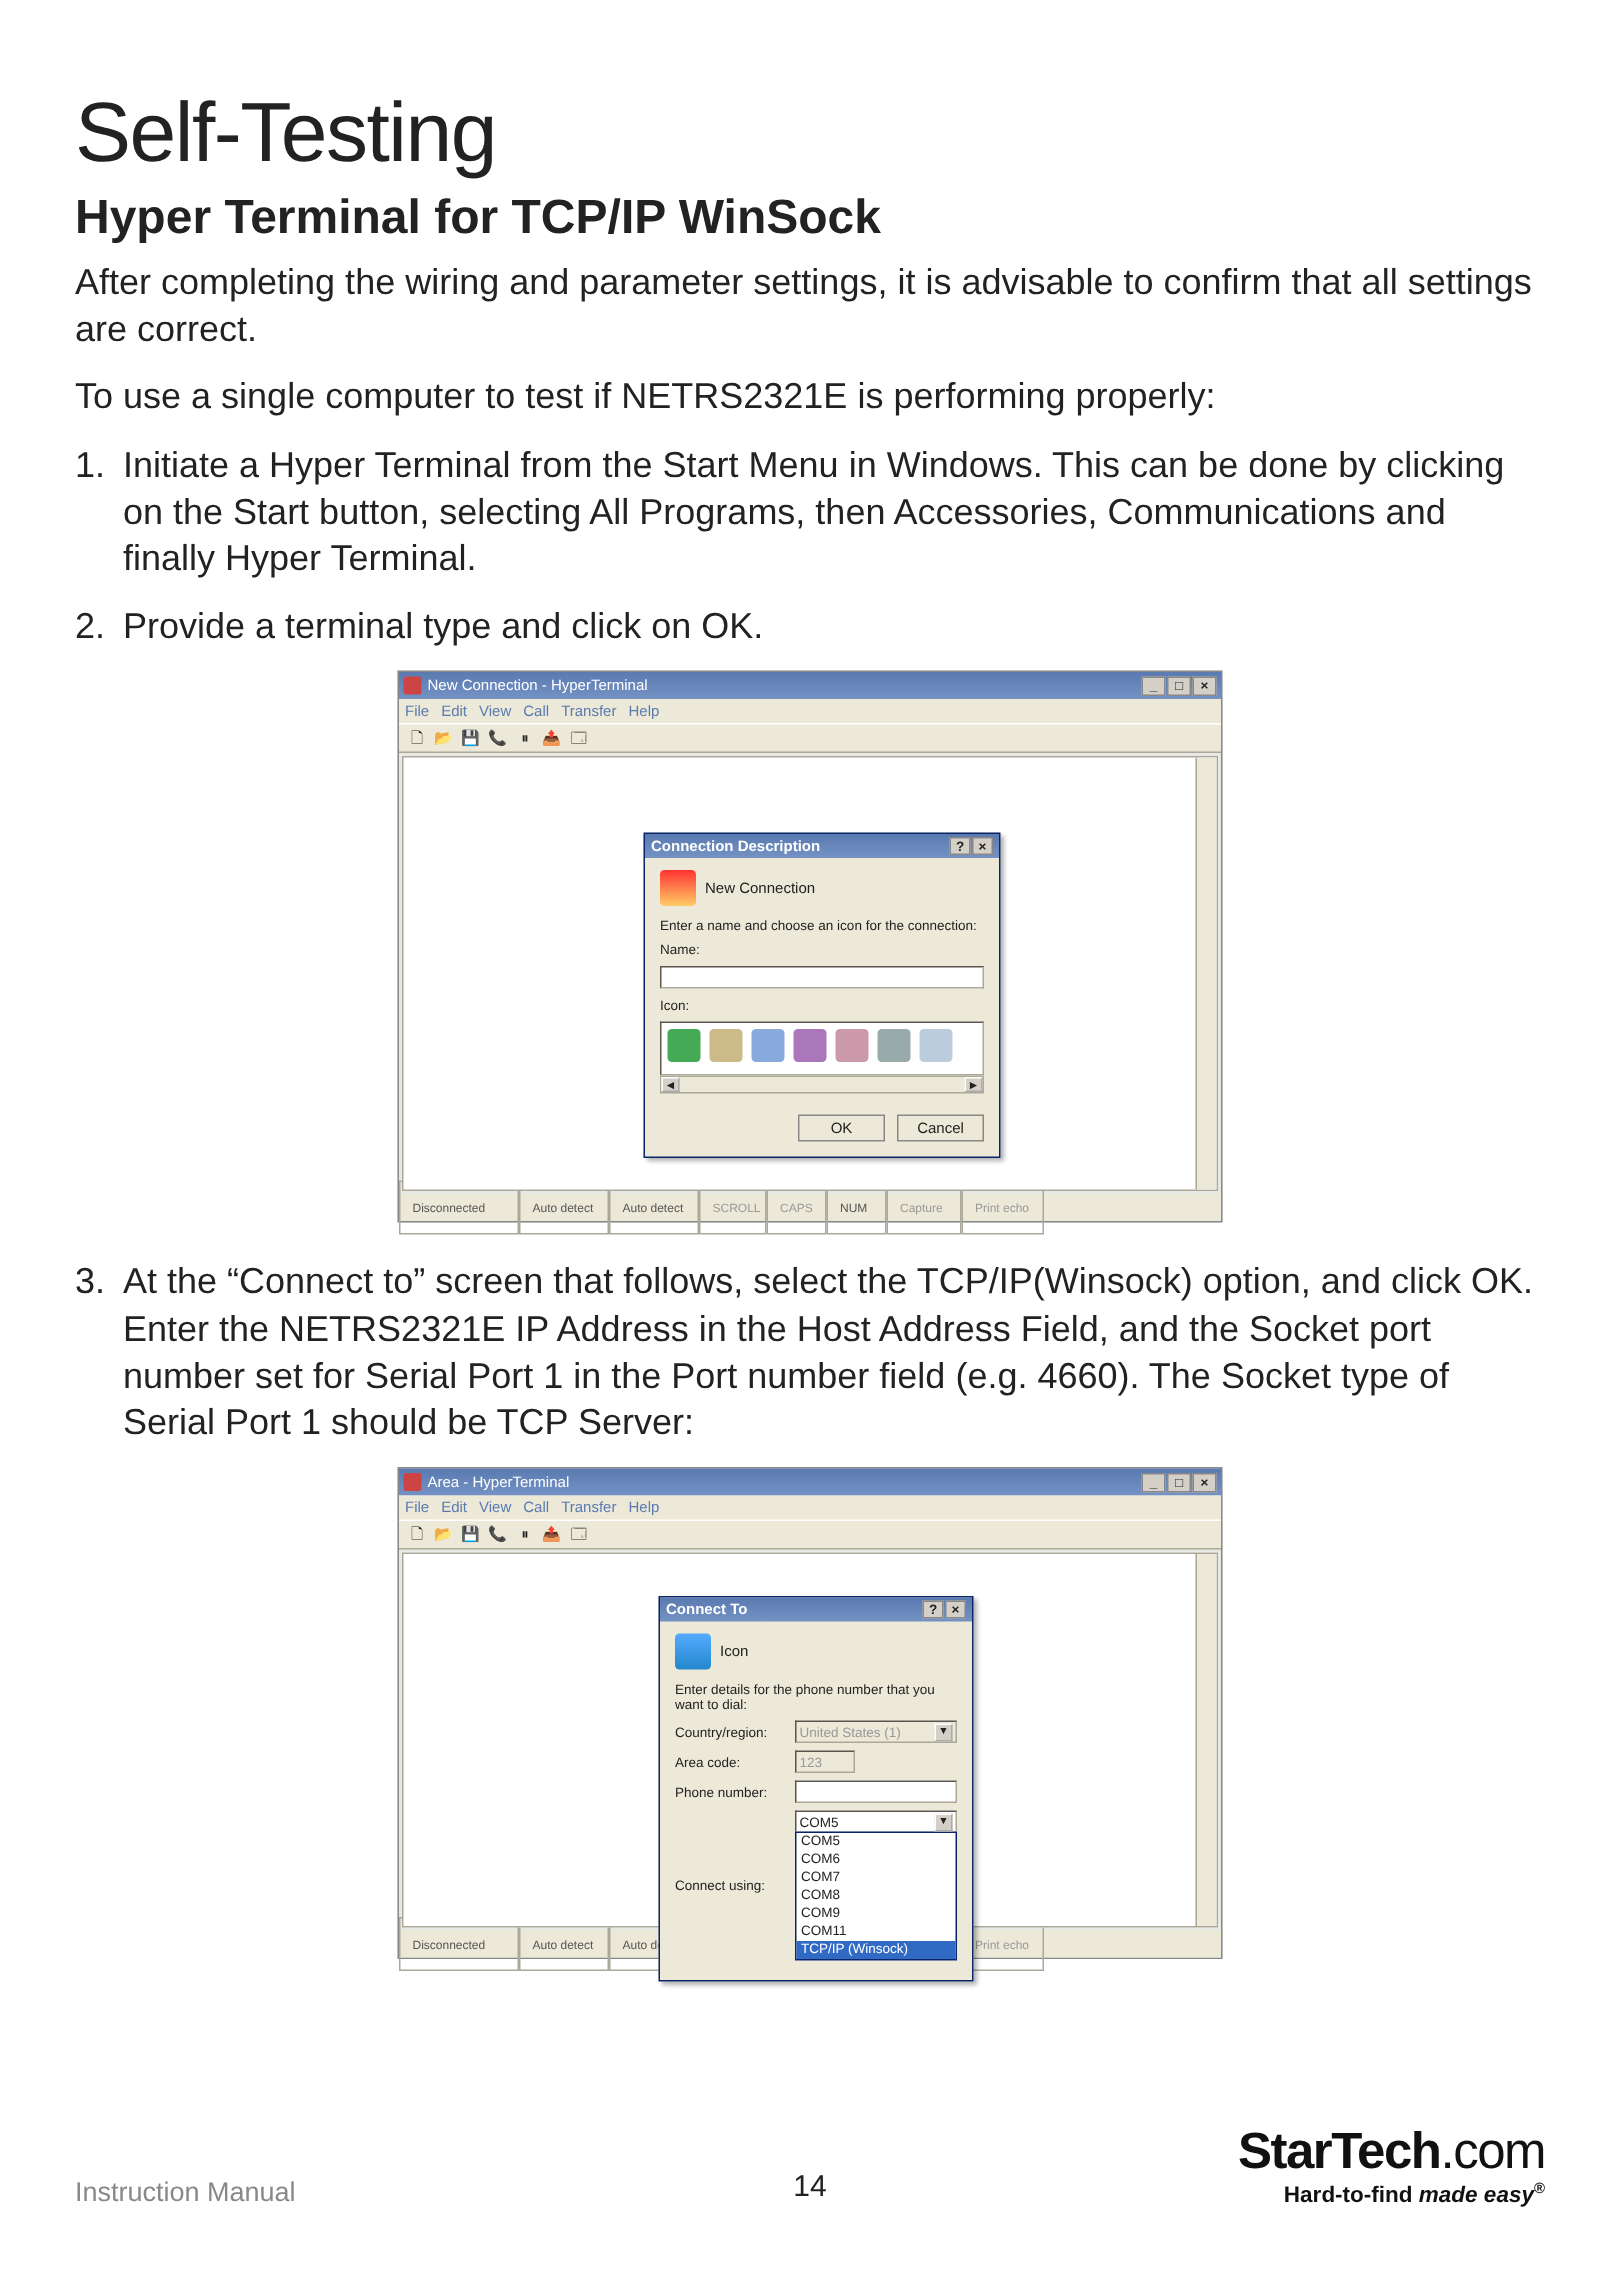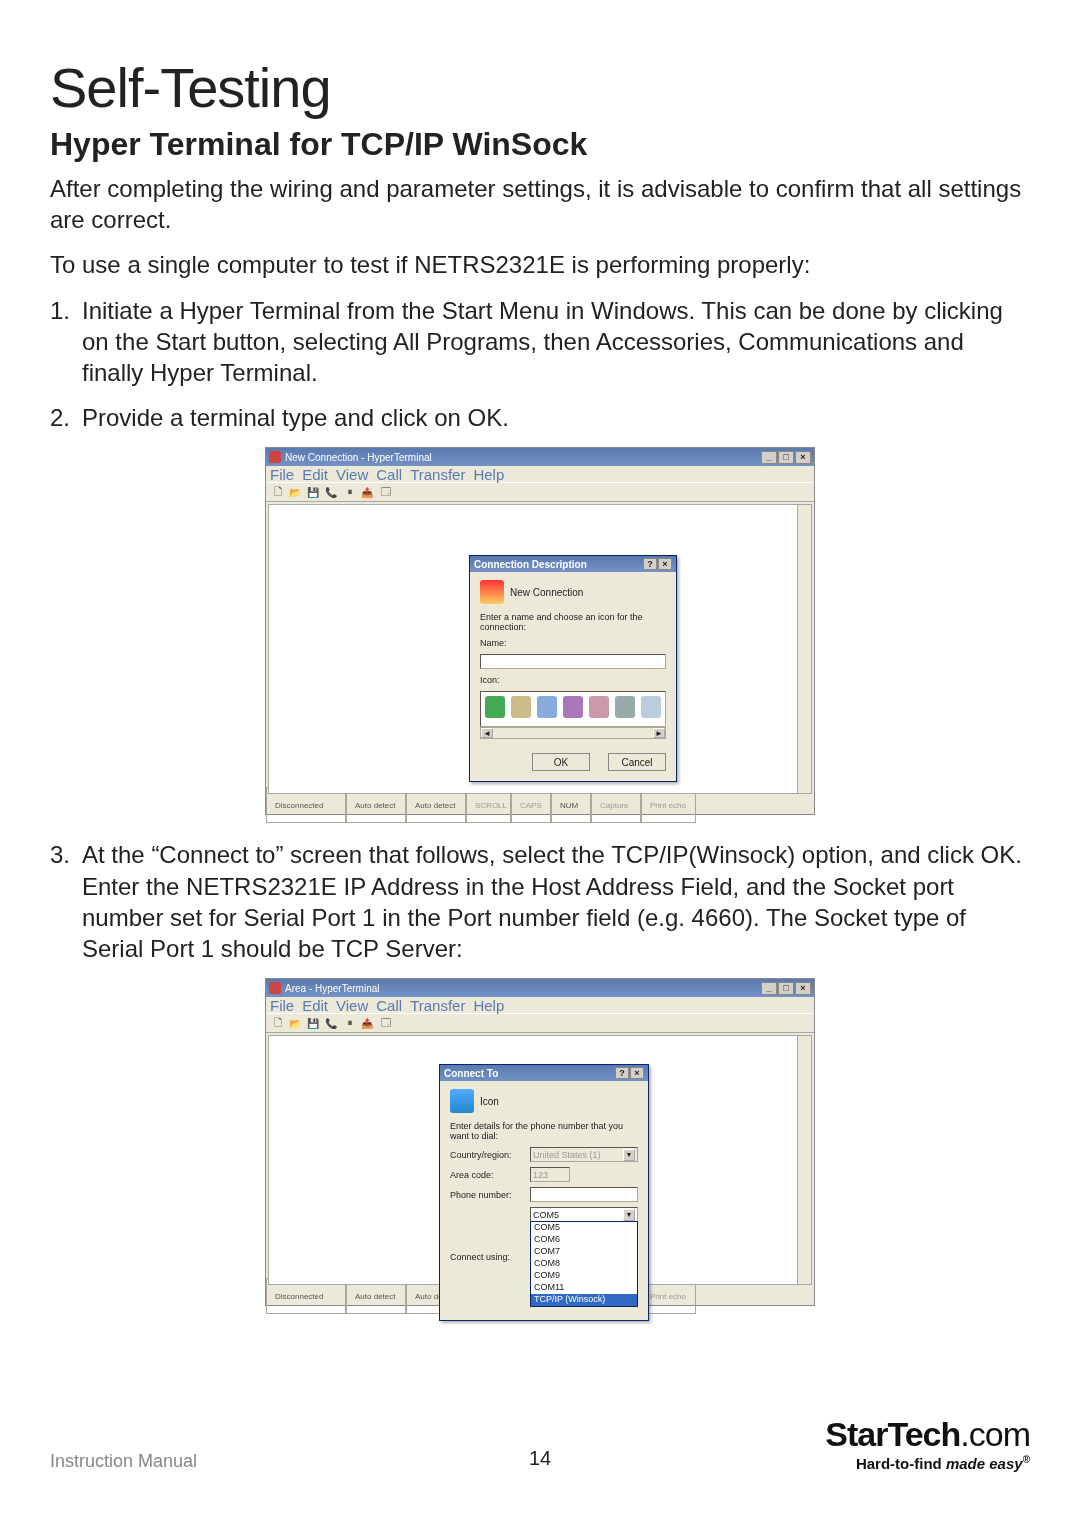--- a/index.html
+++ b/index.html
@@ -77,21 +77,21 @@
     margin-left: 1px; display: flex; align-items: center; justify-content: center;
     font-size: 9px; color: #222; font-weight: bold;
   }
   .ht-menubar {
     background: #ece9d8;
     height: 16px;
     display: flex;
     align-items: center;
     padding: 0 4px;
     gap: 8px;
-    font-size: 15px;
+    font-size: 10px;
     color: #5a7ab0;
   }
   .ht-toolbar {
     background: #ece9d8;
     height: 20px;
     border-top: 1px solid #fff;
     border-bottom: 1px solid #aca899;
     display: flex;
     align-items: center;
     padding: 0 4px;
@@ -164,21 +164,21 @@
   }
   .dlg-icons .ic1{background:#4a5;}.dlg-icons .ic2{background:#cb8;}.dlg-icons .ic3{background:#8ad;}
   .dlg-icons .ic4{background:#a7b;}.dlg-icons .ic5{background:#c9a;}.dlg-icons .ic6{background:#9aa;}
   .dlg-icons .ic7{background:#bcd;}
   .dlg-scrollthumb {
     height: 12px; background: #ece9d8; border: 1px solid #aca899; display:flex;
   }
   .dlg-scrollthumb .arrow{width:12px;height:10px;background:#d4d0c8;border:1px outset #fff;font-size:8px;display:flex;align-items:center;justify-content:center;}
   .dlg-scrollthumb .track{flex:1;}
   .dlg-buttons {
-    display: flex; justify-content: flex-end; gap: 18px; padding: 6px 10px 10px;
+    display: flex; justify-content: flex-end; gap: 8px; padding: 6px 10px 10px;
   }
   .dlg-btn {
     width: 58px; height: 18px; background: #ece9d8; border: 1px solid #888;
     font-size: 10px; display:flex;align-items:center;justify-content:center;
   }
   .newconn-row { display: flex; align-items: center; gap: 6px; margin-bottom: 8px;}
   .newconn-row .nicon{width:24px;height:24px;background:linear-gradient(#f33,#fc6);border-radius:3px;}
   .ct-row { display: flex; align-items: center; margin-bottom: 5px; font-size: 9px; }
   .ct-row .lbl { width: 80px; }
   .ct-row .fld { flex: 1; }
@@ -253,21 +253,21 @@
       <span class="tbtn">📂</span>
       <span class="tbtn">💾</span>
       <span class="tbtn">📞</span>
       <span class="tbtn">⏸</span>
       <span class="tbtn">📤</span>
       <span class="tbtn">🗔</span>
     </div>
     <div class="ht-body">
       <div class="ht-scroll-right"></div>
 
-      <div class="dialog" style="left:160px; top:50px; width:208px;margin-left:40px;">
+      <div class="dialog" style="left:160px; top:50px; width:238px;">
         <div class="dlg-title">
           <span>Connection Description</span>
           <span class="spacer"></span>
           <span class="dbtn">?</span>
           <span class="dbtn">×</span>
         </div>
         <div class="dlg-body">
           <div class="newconn-row">
             <span class="nicon"></span>
             <span>New Connection</span>

